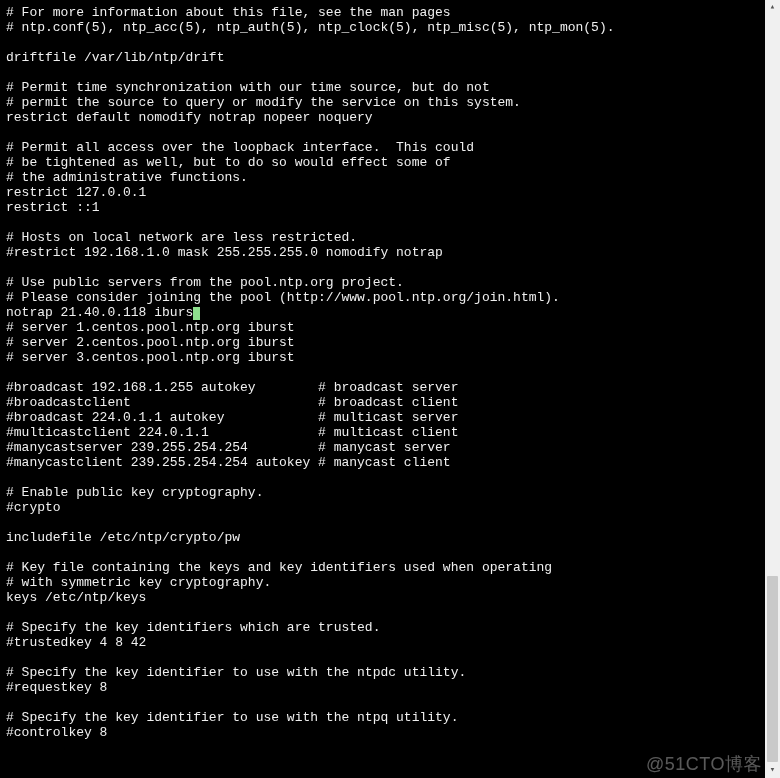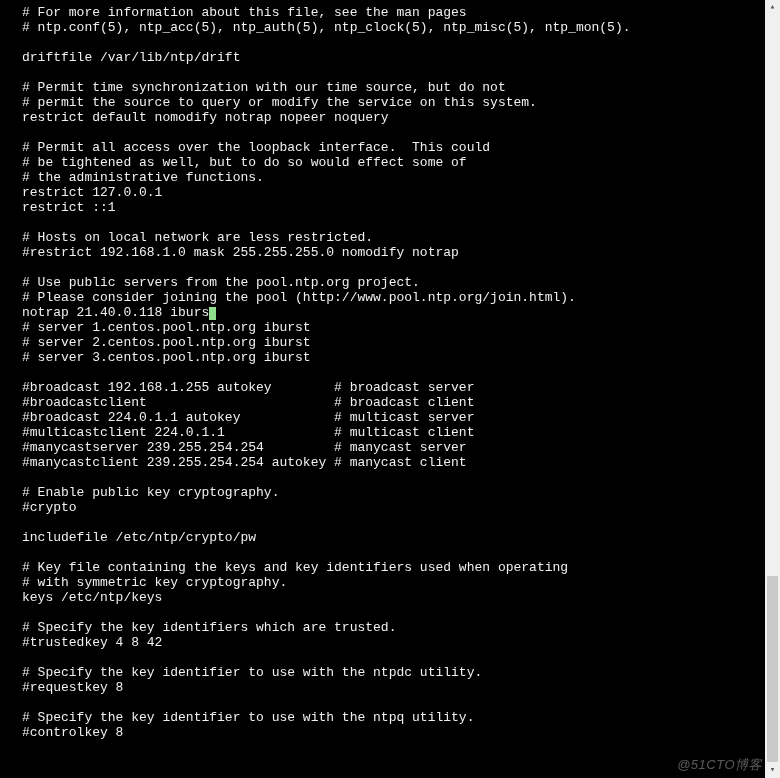--- a/index.html
+++ b/index.html
@@ -7,21 +7,21 @@
   body {
     background: #000;
     font-family: "Courier New", Consolas, monospace;
     font-size: 13px;
     line-height: 15px;
     color: #f0f0f0;
     position: relative;
   }
   .terminal {
     white-space: pre;
-    padding: 5px 22px;
+    padding: 5px 6px;
     width: 765px;
     height: 778px;
   }
   .cursor-line { display: inline; }
   .cursor {
     display: inline-block;
     width: 7px;
     height: 13px;
     background: #8ee08e;
     vertical-align: text-bottom;
@@ -52,24 +52,23 @@
     width: 11px;
     height: 186px;
     background: #c9c9c9;
     border-radius: 1px;
   }
   .watermark {
     position: absolute;
     right: 18px;
     bottom: 6px;
     font-family: Arial, sans-serif;
-    font-size: 13px;
+    font-size: 18px;
     color: rgba(255,255,255,0.35);
     letter-spacing: 0.5px;
-    font-style: italic;
   }
 </style>
 </head>
 <body>
 
 <div class="terminal"><span># For more information about this file, see the man pages
 # ntp.conf(5), ntp_acc(5), ntp_auth(5), ntp_clock(5), ntp_misc(5), ntp_mon(5).
 
 driftfile /var/lib/ntp/drift
 

